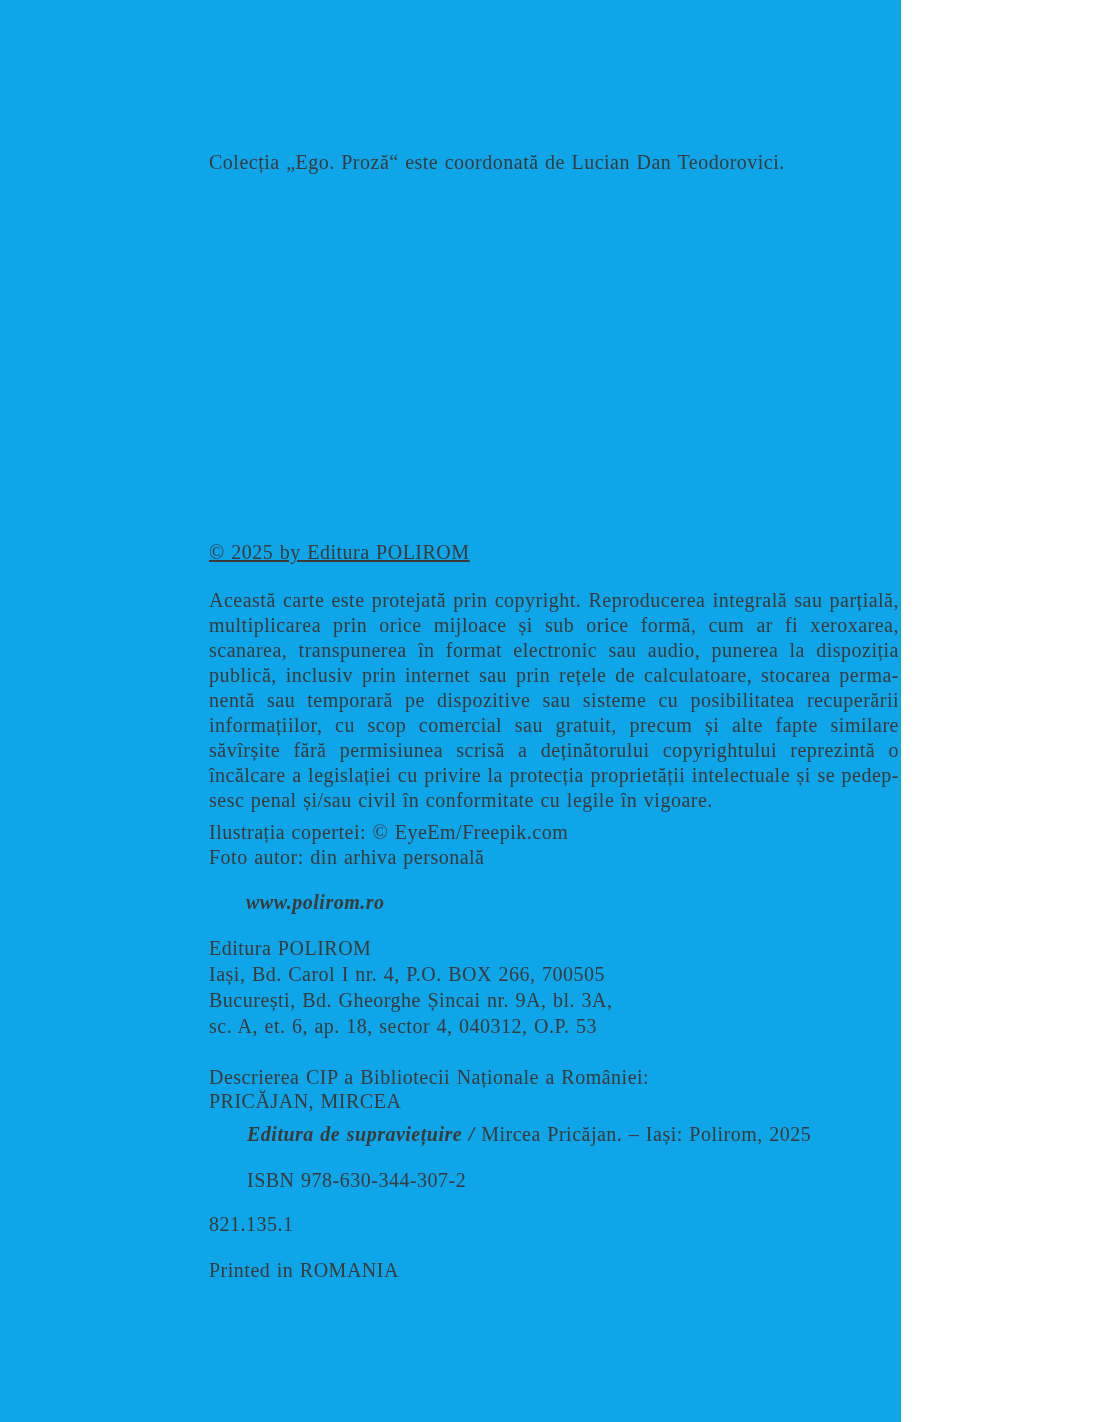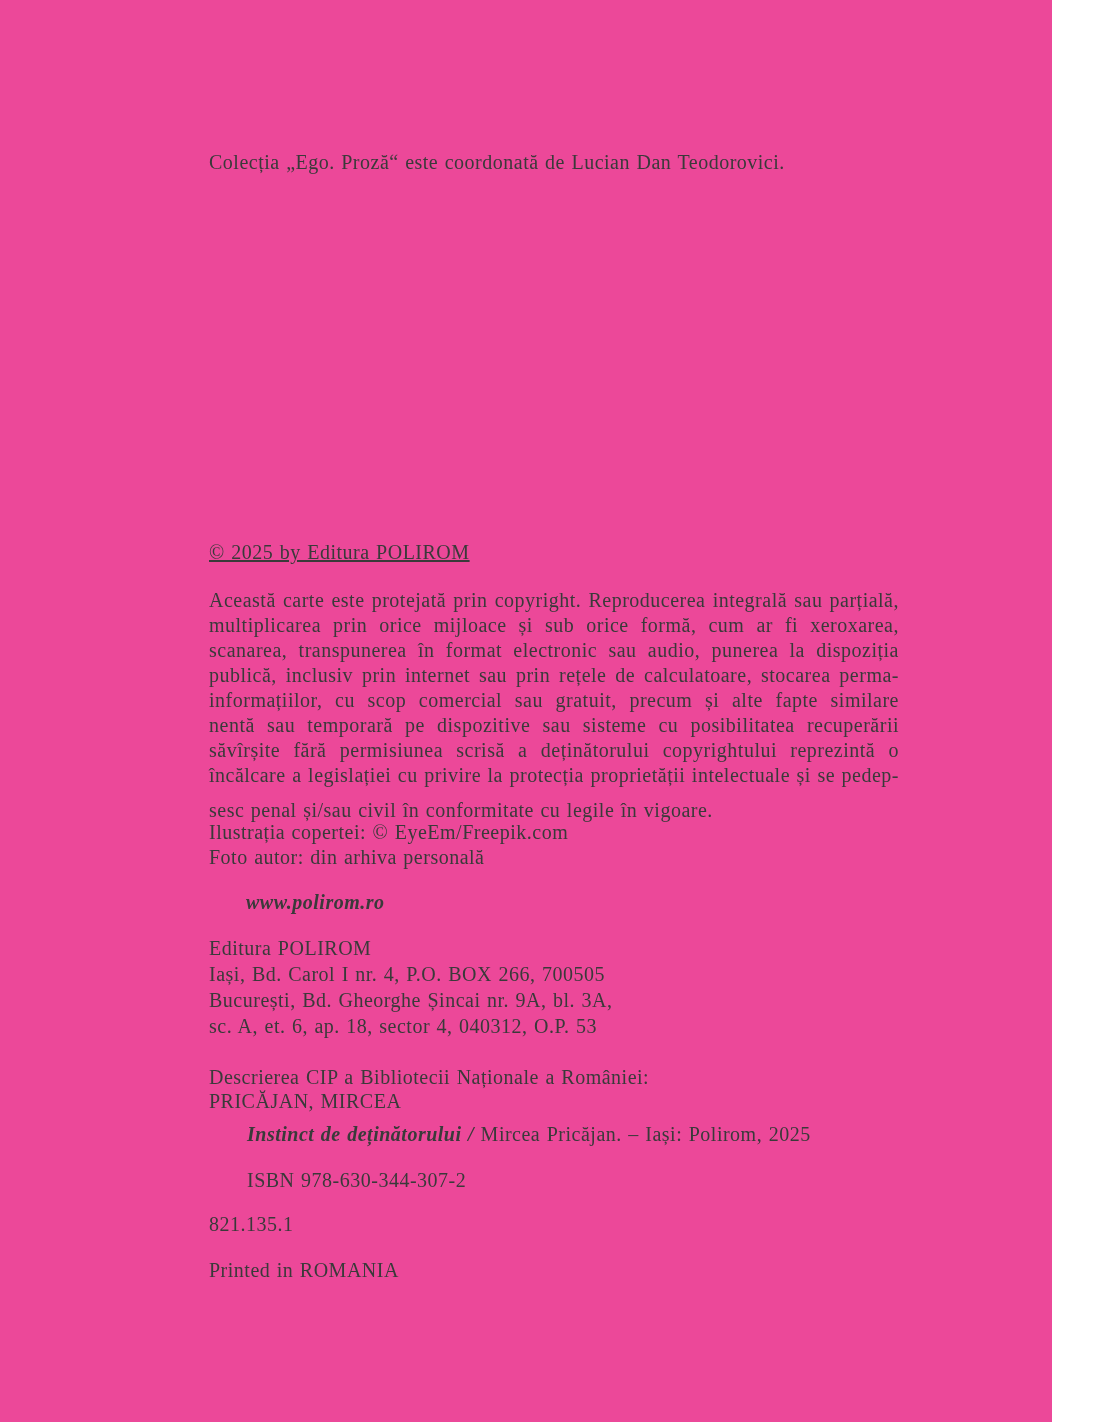--- a/index.html
+++ b/index.html
@@ -2,43 +2,42 @@
 <html><head>
 <meta charset="utf-8">
 <style>
   html, body {
     margin: 0;
     padding: 0;
     background: #ffffff;
   }
   .page {
     position: relative;
-    width: 1052px;
+    width: 901px;
     height: 1422px;
-    background: #ec4899;
+    background: #0ea5e9;
     overflow: hidden;
     font-family: "Liberation Serif", "DejaVu Serif", serif;
     color: #3a3a3a;
     font-size: 20px;
     line-height: 25px;
     letter-spacing: 0.5px;
     word-spacing: 1px;
   }
   .block {
     position: absolute;
     left: 209px;
     width: 690px;
   }
   .copy-par .jline {
     text-align: justify;
     text-align-last: justify;
   }
   .copy-par .jline.last {
     text-align-last: left;
-    margin-top: 10px;
   }
   .pub-block div {
     line-height: 26px;
   }
   .indent {
     padding-left: 38px;
   }
   .bolditalic {
     font-weight: bold;
     font-style: italic;
@@ -56,22 +55,22 @@
 
   <div class="block" style="top:150px;">Colecția „Ego. Proză“ este coordonată de Lucian Dan Teodorovici.</div>
 
   <div class="block" style="top:540px;text-decoration:underline;">© 2025 by Editura POLIROM</div>
 
   <div class="block copy-par" style="top:588px;">
     <div class="jline">Această carte este protejată prin copyright. Reproducerea integrală sau parțială,</div>
     <div class="jline">multiplicarea prin orice mijloace și sub orice formă, cum ar fi xeroxarea,</div>
     <div class="jline">scanarea, transpunerea în format electronic sau audio, punerea la dispoziția</div>
     <div class="jline">publică, inclusiv prin internet sau prin rețele de calculatoare, stocarea perma-</div>
+    <div class="jline">nentă sau temporară pe dispozitive sau sisteme cu posibilitatea recuperării</div>
     <div class="jline">informațiilor, cu scop comercial sau gratuit, precum și alte fapte similare</div>
-    <div class="jline">nentă sau temporară pe dispozitive sau sisteme cu posibilitatea recuperării</div>
     <div class="jline">săvîrșite fără permisiunea scrisă a deținătorului copyrightului reprezintă o</div>
     <div class="jline">încălcare a legislației cu privire la protecția proprietății intelectuale și se pedep-</div>
     <div class="jline last">sesc penal și/sau civil în conformitate cu legile în vigoare.</div>
   </div>
 
   <div class="block" style="top:820px;">
     <div>Ilustrația copertei: © EyeEm/Freepik.com</div>
     <div>Foto autor: din arhiva personală</div>
   </div>
 
@@ -82,21 +81,21 @@
     <div>Iași, Bd. Carol I nr. 4, P.O. BOX 266, 700505</div>
     <div>București, Bd. Gheorghe Șincai nr. 9A, bl. 3A,</div>
     <div>sc. A, et. 6, ap. 18, sector 4, 040312, O.P. 53</div>
   </div>
 
   <div class="block" style="top:1057px;margin-top:8px;">Descrierea CIP a Bibliotecii Naționale a României:</div>
 
   <div class="block" style="top:1089px;">PRICĂJAN, MIRCEA</div>
 
   <div class="block indent" style="top:1122px; width:652px;">
-    <span class="bolditalic">Instinct de deținătorului /</span><span> Mircea Pricăjan. – Iași: Polirom, 2025</span>
+    <span class="bolditalic">Editura de supraviețuire /</span><span> Mircea Pricăjan. – Iași: Polirom, 2025</span>
   </div>
 
   <div class="block indent" style="top:1168px; width:652px;">ISBN 978-630-344-307-2</div>
 
   <div class="block" style="top:1212px;">821.135.1</div>
 
   <div class="block" style="top:1258px;">Printed in ROMANIA</div>
 
 </div>
 

